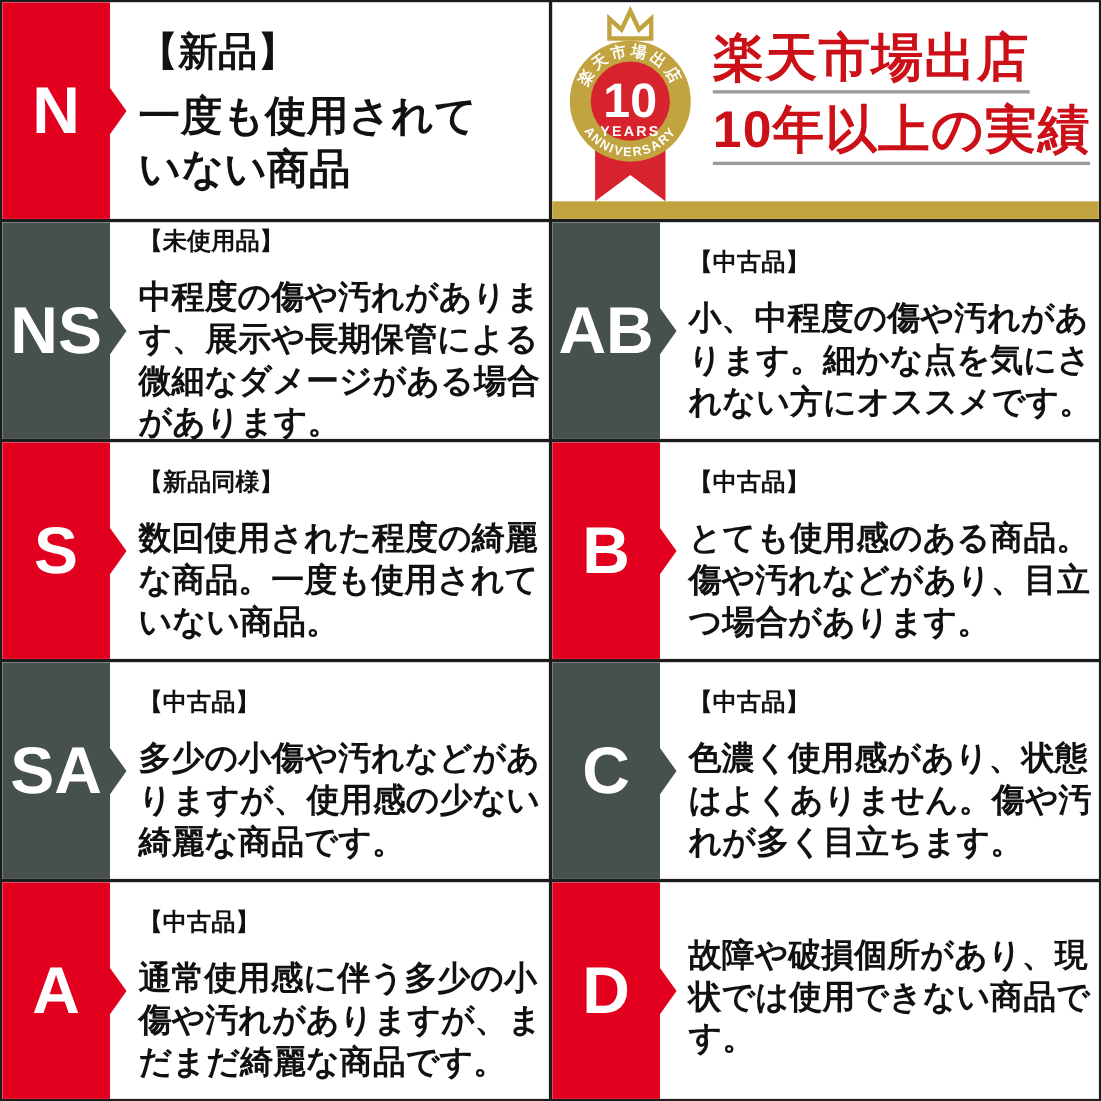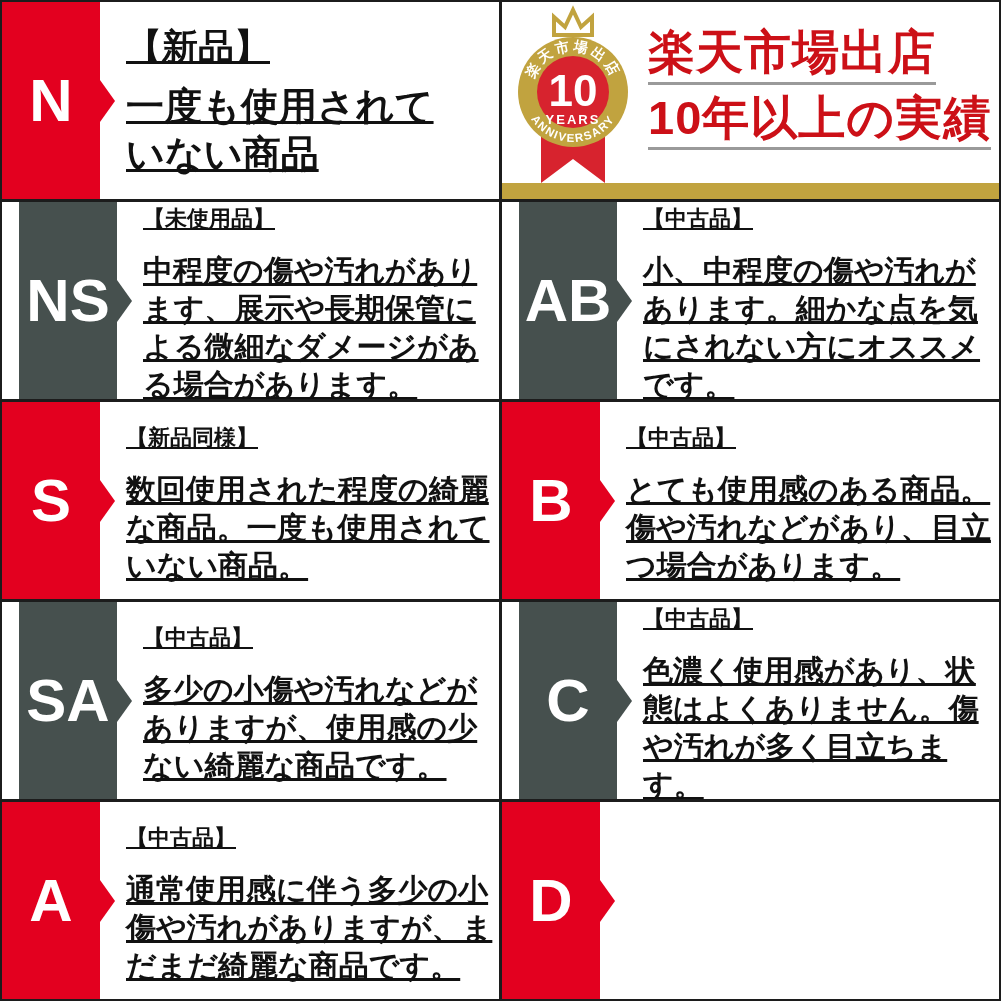--- a/index.html
+++ b/index.html
@@ -34,40 +34,39 @@
   .badge{
     flex:0 0 98px;
     display:flex;align-items:center;justify-content:center;
     color:#fff;
     font-weight:bold;
     font-size:60px;
     position:relative;
     z-index:1;
   }
   .badge.red{background:var(--block_red);}
-  .badge.slate{background:var(--block_slate);margin-left:17px;}
+  .badge.slate{background:var(--block_slate);}
   .badge::after{
     content:"";
     position:absolute;
     left:98px;top:50%;
     transform:translateY(-50%);
     width:0;height:0;
     border-top:21px solid transparent;
     border-bottom:21px solid transparent;
     border-left:15px solid transparent;
   }
   .badge.red::after{border-left-color:var(--block_red);}
   .badge.slate::after{border-left-color:var(--block_slate);}
   
   .text{
     flex:1;
     display:flex;flex-direction:column;justify-content:center;
     padding-left:26px;padding-right:0;
     color:var(--text_black);
-    text-decoration:underline;
   }
   .heading{
     font-size:22px;font-weight:bold;line-height:42px;
     letter-spacing:0;
   }
   .body{
     font-size:30px;font-weight:bold;line-height:38px;
     max-width:368px;
     margin-top:12px;
   }
@@ -207,16 +206,17 @@
       <div class="heading">【中古品】</div>
       <div class="body">通常使用感に伴う多少の小傷や汚れがありますが、まだまだ綺麗な商品です。</div>
     </div>
   </div>
 
   <div class="cell">
     <div class="badge red">
       <span>D</span>
     </div>
     <div class="text">
+      <div class="body">故障や破損個所があり、現状では使用できない商品です。</div>
     </div>
   </div>
 
 </div>
 
 </body></html>

